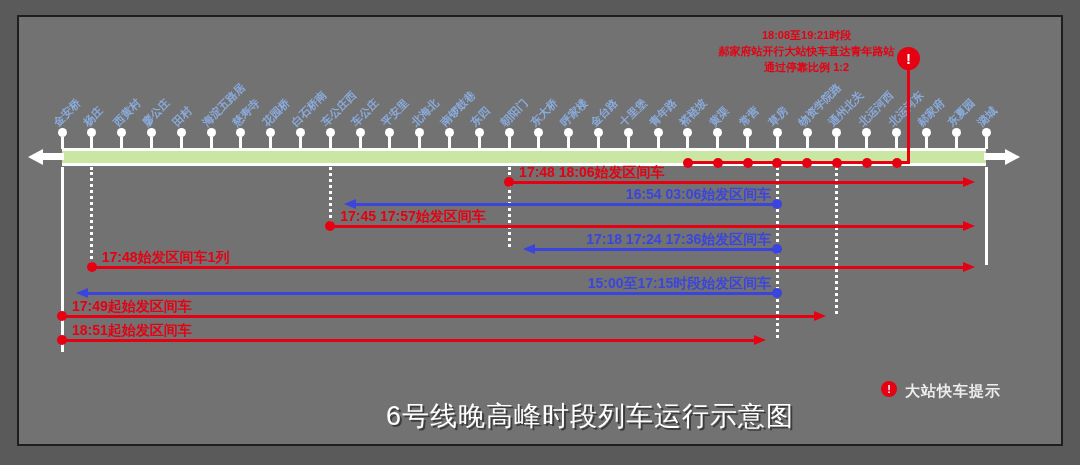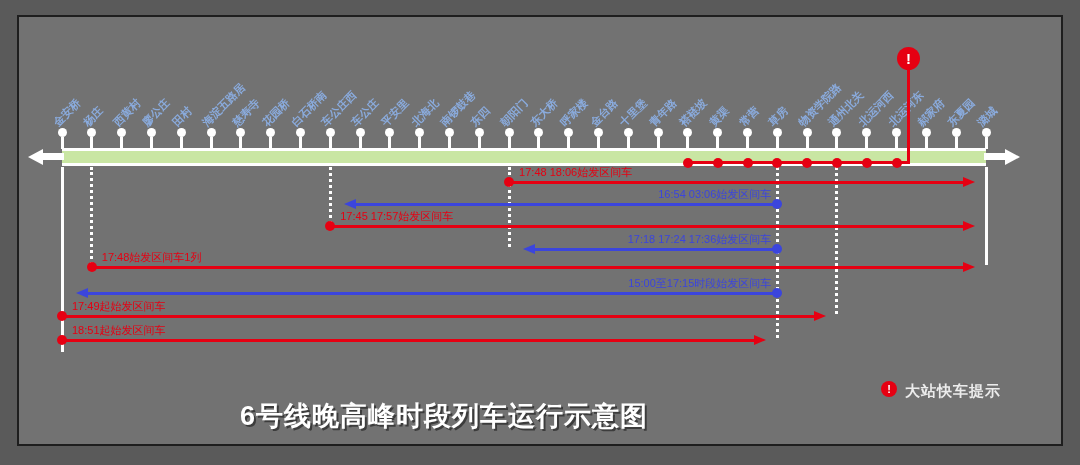--- a/index.html
+++ b/index.html
@@ -21,36 +21,41 @@
   .st-label{position:absolute;top:116px;height:13px;line-height:13px;font-weight:bold;font-size:11px;
             color:#8aabdd;white-space:nowrap;transform-origin:0 100%;transform:rotate(-45deg);}
   .skip-dot{position:absolute;width:10px;height:10px;border-radius:50%;background:#e60012;top:158px;z-index:6;}
   
   .guide-dotted{position:absolute;width:0;border-left:3px dotted #fff;top:167px;}
   .guide-solid{position:absolute;width:3px;background:#fff;top:167px;}
   
   .train-line{position:absolute;height:3px;z-index:4;}
   .train-dot{position:absolute;width:10px;height:10px;border-radius:50%;z-index:5;}
   .train-head{position:absolute;width:0;height:0;border-top:5px solid transparent;border-bottom:5px solid transparent;z-index:5;}
-  .train-label{position:absolute;height:14px;line-height:14px;font-size:11px;font-weight:normal;white-space:nowrap;}
+  .train-label{position:absolute;height:14px;line-height:14px;font-size:14px;font-weight:bold;white-space:nowrap;}
   
   .exp-line{position:absolute;background:#e60012;z-index:6;}
   .alert-icon{position:absolute;border-radius:50%;background:#e60012;color:#fff;text-align:center;
               font-weight:bold;z-index:7;}
   .notice{position:absolute;text-align:center;color:#e60012;font-size:11px;font-weight:bold;line-height:16px;}
-  .title{position:absolute;left:240px;width:700px;top:398px;color:#ffffff;
-         font-size:27px;font-weight:bold;letter-spacing:1px;text-shadow:2px 2px 0 #3c3c3c;}
+  .title{position:absolute;left:240px;width:700px;top:398px;text-align:center;color:#ffffff;
+         font-size:27px;font-weight:normal;letter-spacing:1px;text-shadow:2px 2px 0 #3c3c3c;}
   .legend-label{position:absolute;left:905px;top:382px;font-size:15px;font-weight:bold;color:#ececec;letter-spacing:1px;}
 </style>
 </head>
 <body>
 
 <div class="stage">
   <div class="panel"></div>
 
+  <div class="notice" id="notice" style="left: 646.581px; width: 320px; top: 27px;">
+    <div>18:08至19:21时段</div>
+    <div>郝家府站开行大站快车直达青年路站</div>
+    <div>通过停靠比例 1:2</div>
+  </div>
 
   <div class="track-band"></div>
   <div class="track-shaft" style="left:42px"></div>
   <div class="tri tri-left abs" style="left:28px;top:149px"></div>
   <div class="track-shaft" style="left:984px"></div>
   <div class="tri tri-right abs" style="left:1005px;top:149px"></div>
 
   <div id="guides">
       <div class="guide-dotted" style="left: 507.597px; height: 80px;"></div>
       <div class="guide-solid" style="left: 984.5px; height: 98px;"></div>

